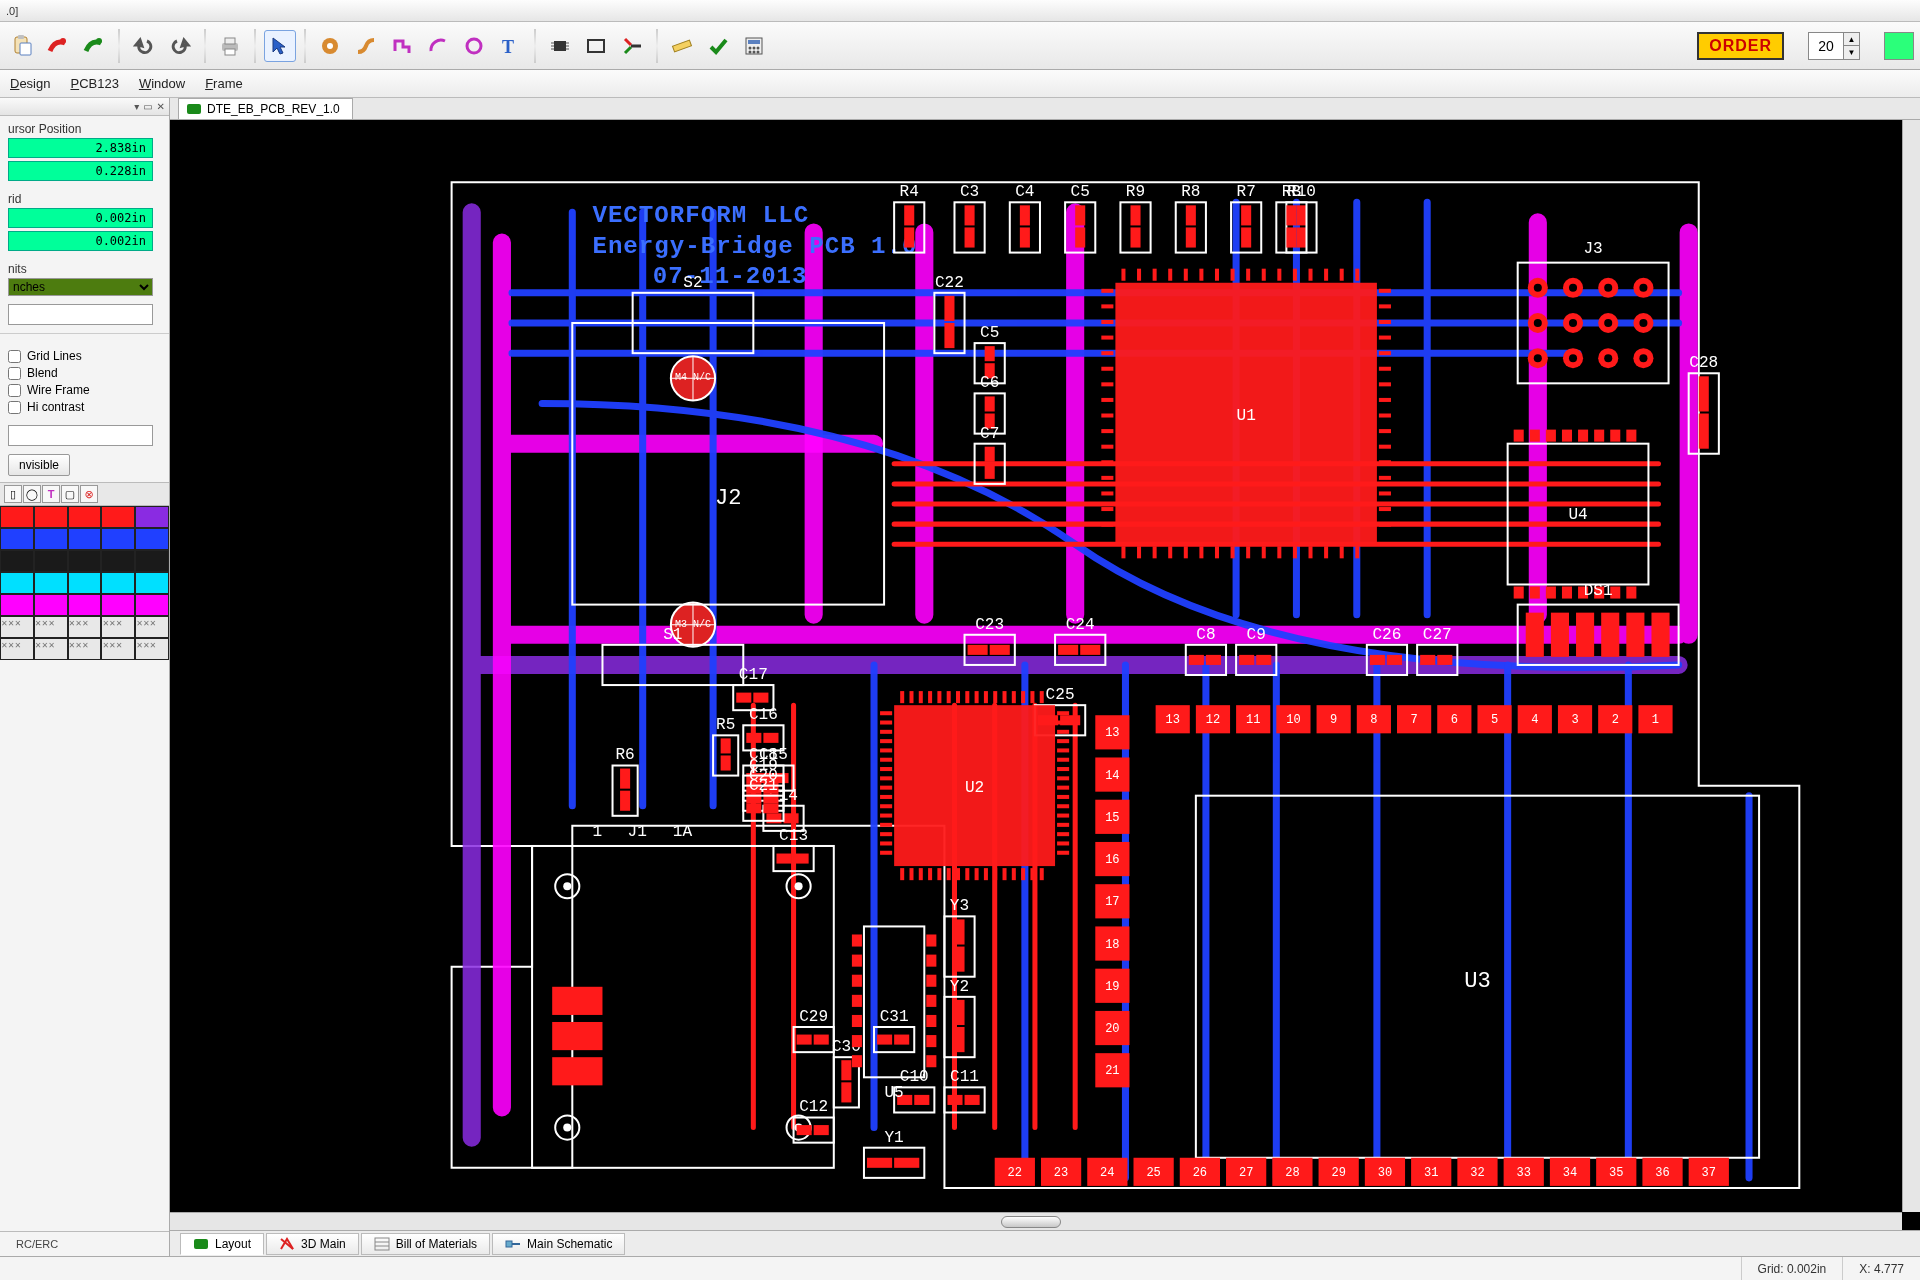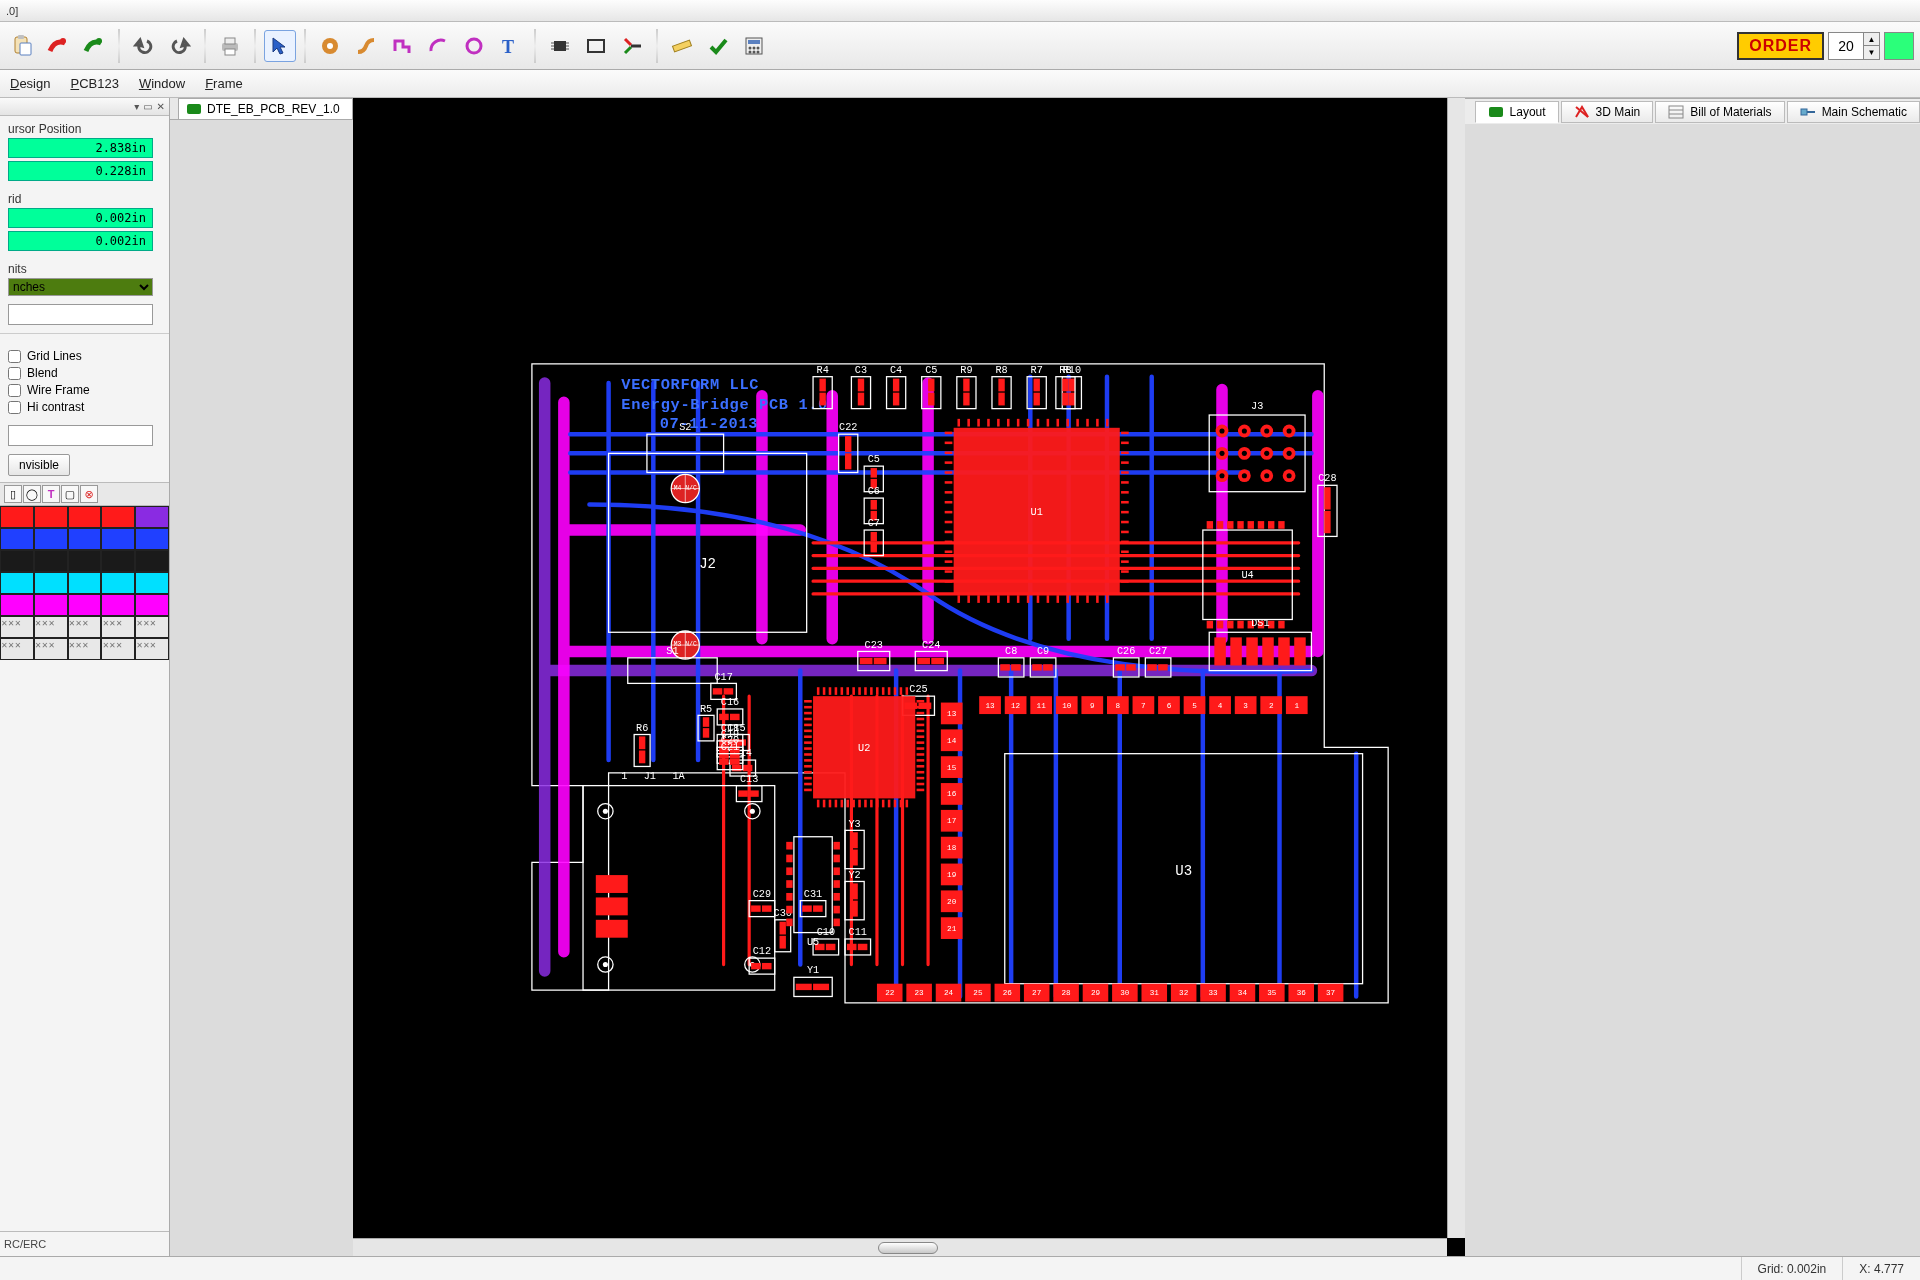--- a/index.html
+++ b/index.html
@@ -13,21 +13,21 @@
     display: flex;
     flex-direction: column;
     user-select: none;
   }
   
   .titlebar { height: 22px; background: linear-gradient(#fdfdfd,#e6e6e6); border-bottom:1px solid #bbb; padding-left:6px; line-height:22px; font-size:11px; color:#333;}
   
   .toolbar { height: 48px; background: linear-gradient(#fbfbfb,#e8e8e8); border-bottom:1px solid #aaa; display:flex; align-items:center; padding: 0 6px; gap:4px; }
   .tbtn { width:32px; height:32px; display:flex; align-items:center; justify-content:center; border:1px solid transparent; border-radius:3px; }
   .tsep { width:2px; height:34px; background: linear-gradient(#ccc,#eee,#ccc); margin:0 4px; }
-  .toolbar-right { margin-left:auto; display:flex; align-items:flex-end; gap:4px; }
+  .toolbar-right { margin-left:auto; display:flex; align-items:flex-end; gap:24px; }
   .order-btn { background:#ffcc00; border:2px solid #333; padding:3px 10px; font-weight:bold; color:#c00; font-size:16px; letter-spacing:1px; }
   .spin-box { display:flex; align-items:center; border:1px solid #888; background:#fff; height:28px; }
   .spin-box input { border:none; width:34px; text-align:center; font-size:14px; outline:none; }
   .spin-arrows { display:flex; flex-direction:column; }
   .spin-arrows div { width:16px; height:13px; background:#eee; border-left:1px solid #888; font-size:8px; text-align:center; line-height:13px; }
   .spin-arrows div:first-child{border-bottom:1px solid #888;}
   .greenbox { width:30px; height:28px; background:#2bff7a; border:1px solid #888; }
   
   .menubar { height: 28px; background: linear-gradient(#fbfbfb,#ececec); border-bottom:1px solid #bbb; display:flex; align-items:center; gap:20px; padding-left:10px; font-size:13px; }
   .menuitem { text-decoration: none; color:#222; }
@@ -44,24 +44,24 @@
   .units-row select{ width:100%; border:1px solid #999; background:#4d7c0f; font-size:12px;}
   .sep-line { height:1px; background:#ccc; margin:6px 0; }
   .check { display:flex; align-items:center; gap:6px; margin:3px 0; }
   .layer-toolbar { display:flex; gap:1px; padding:2px 4px; background:#e8e8e8; border-top:1px solid #bbb; border-bottom:1px solid #bbb;}
   .layer-toolbar div{ width:18px; height:18px; border:1px solid #999; background:#f8f8f8; display:flex; align-items:center; justify-content:center; font-size:11px;}
   .swatch-grid { display:grid; grid-template-columns:repeat(5,1fr); width:100%; }
   .swatch { height:22px; border:1px solid #222; }
   .swatch.xh { background:#e8e8e8; position:relative; }
   .swatch.xh::before,.swatch.xh::after{content:"";position:absolute;inset:2px;}
   .swatch.xh::before{content:"✕✕✕";font-size:8px;color:#777;left:0;top:2px;}
-  .erc { font-size:11px; color:#444; padding:6px 4px; border-top:1px solid #bbb;}
+  .erc { font-size:11px; color:#444; padding:6px 16px; border-top:1px solid #bbb;}
   .invisible-btn { border:1px solid #999; background:linear-gradient(#fff,#e6e6e6); padding:3px 10px; margin:6px 8px; width:fit-content; border-radius:2px;}
   
-  .docarea { flex:1; display:flex; flex-direction:row; min-width:0; }
+  .docarea { flex:1; display:flex; flex-direction:column; min-width:0; }
   .doc-tabs { height:22px; background:#e8e8e8; border-bottom:1px solid #aaa; display:flex; align-items:flex-end; padding-left:8px; }
   .doc-tab { background:#fff; border:1px solid #aaa; border-bottom:none; padding:3px 12px 3px 8px; font-size:12px; display:flex; align-items:center; gap:6px; }
   .doc-tab .chip{width:14px;height:10px;background:#1a8a1a;border-radius:2px;}
   
   .canvas-wrap { flex:1; background:#000; position:relative; overflow:hidden; }
   #pcb-svg { position:absolute; inset:0; width:100%; height:100%; }
   .scroll-h{ position:absolute; left:0; right:18px; bottom:0; height:18px; background:#e6e6e6; border-top:1px solid #aaa; display:flex; align-items:center;}
   .scroll-h .thumb{ height:12px; background:linear-gradient(#fff,#c8c8c8); border:1px solid #888; border-radius:6px; width:60px; margin-left:48%;}
   .scroll-v{ position:absolute; top:0; bottom:18px; right:0; width:18px; background:#e6e6e6; border-left:1px solid #aaa; }
   

